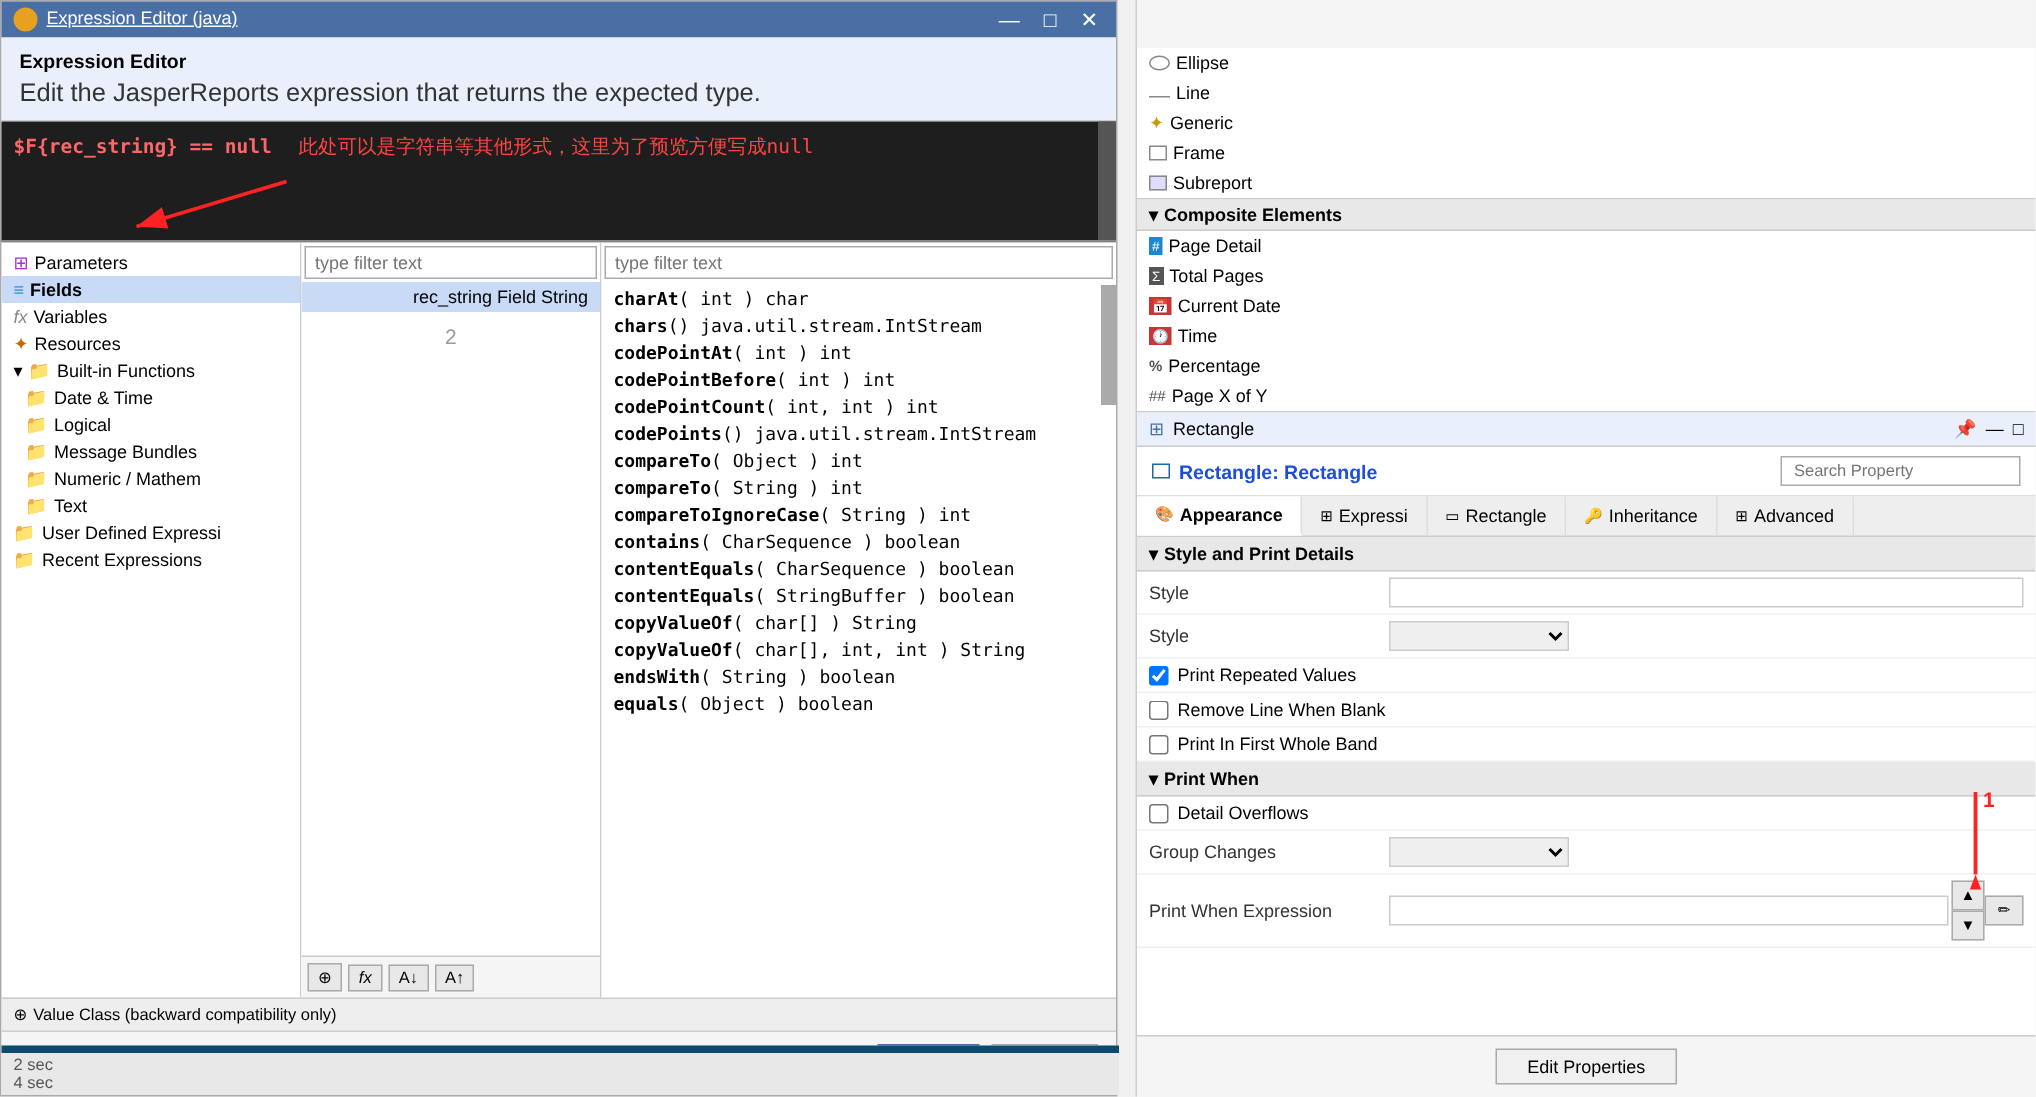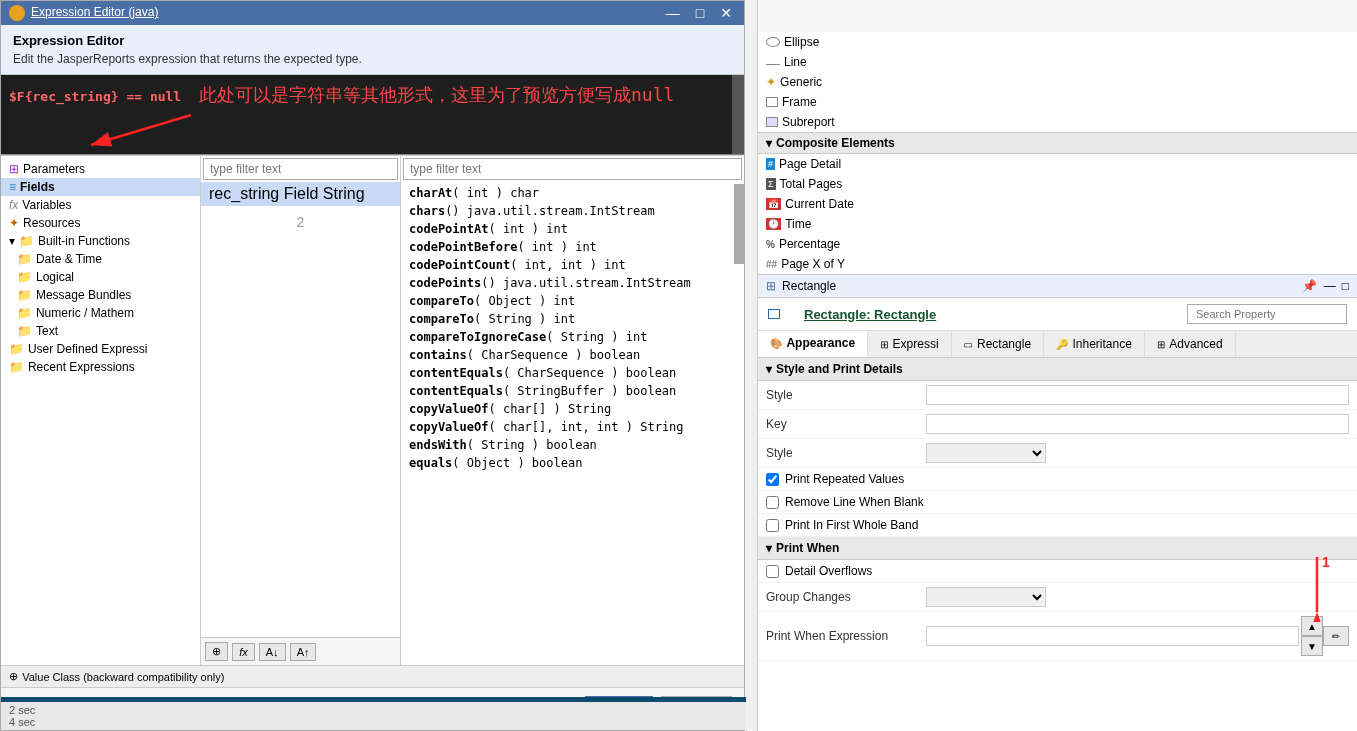--- a/index.html
+++ b/index.html
@@ -54,41 +54,41 @@
       background: #eaf0fb;
       padding: 8px 12px;
       border-bottom: 1px solid #ccc;
     }
     .editor-header h2 {
       font-size: 13px;
       font-weight: bold;
       margin-bottom: 4px;
     }
     .editor-header p {
-      font-size: 12px;
+      font-size: 17px;
       color: #333;
     }
 
     .expression-area {
       background: #1e1e1e;
       color: #ff4444;
       font-family: monospace;
       font-size: 13px;
       padding: 8px;
       min-height: 70px;
       position: relative;
       border-bottom: 1px solid #888;
     }
     .expression-text {
       color: #ff6666;
       font-weight: bold;
     }
     .annotation-text {
       color: #ff4444;
-      font-size: 18px;
+      font-size: 13px;
       margin-left: 10px;
     }
 
     .bottom-panel {
       display: flex;
       flex: 1;
       overflow: hidden;
       border-top: 1px solid #ccc;
     }
 
@@ -124,21 +124,22 @@
       font-size: 12px;
       margin: 2px;
     }
     .filter-list {
       flex: 1;
       overflow-y: auto;
     }
     .filter-item {
       padding: 3px 8px;
       cursor: pointer;
-      font-size: 16px;
+      font-size: 12px;
+      text-align: right;
     }
     .filter-item.selected { background: #c8daf5; }
 
     .right-methods {
       flex: 1;
       background: #fff;
       display: flex;
       flex-direction: column;
       position: relative;
     }
@@ -254,27 +255,26 @@
 
     .properties-header {
       padding: 6px 10px;
       background: #fff;
       border-bottom: 1px solid #ddd;
       display: flex;
       align-items: center;
       justify-content: space-between;
     }
     .rectangle-title {
-      color: #14532d;
+      color: #1d4ed8;
       font-size: 13px;
       font-weight: bold;
       display: flex;
       align-items: center;
-      gap: 24px;
-      text-decoration: underline;
+      gap: 6px;
     }
     .search-property-input {
       border: 1px solid #aaa;
       padding: 3px 8px;
       font-size: 11px;
       width: 160px;
     }
 
     .prop-tabs {
       display: flex;
@@ -667,26 +667,20 @@
       <span>Style and Print Details</span>
     </div>
 
     <div class="prop-row">
       <span class="prop-label">Style</span>
       <div class="prop-value">
         <input class="prop-input" type="text" value="" style="">
       </div>
     </div>
 
-    <div class="prop-row">
-      <span class="prop-label">Key</span>
-      <div class="prop-value">
-        <input class="prop-input" type="text" value="" style="">
-      </div>
-    </div>
 
     <div class="prop-row">
       <span class="prop-label">Style</span>
       <div class="prop-value">
         <select class="prop-select">
           <option value=""></option>
         </select>
       </div>
     </div>
 
@@ -741,13 +735,16 @@
             <polygon points="8 0, 0 3, 8 6" fill="#ff2222"></polygon>
           </marker>
         </defs>
         <line x1="60" y1="5" x2="60" y2="60" stroke="#ff2222" stroke-width="2.5" marker-end="url(#arrowhead2)"></line>
         <text x="65" y="15" fill="#ff2222" font-size="14" font-weight="bold">1</text>
       </svg>
     </div>
 
   </div>
 
+  <div class="edit-properties-bar">
+    <button class="edit-props-btn">Edit Properties</button>
+  </div>
 </div>
 
 </body></html>

